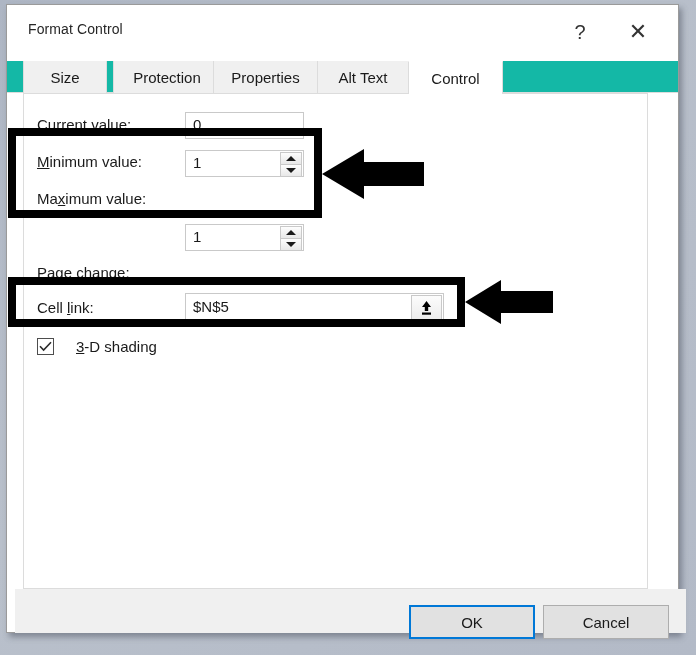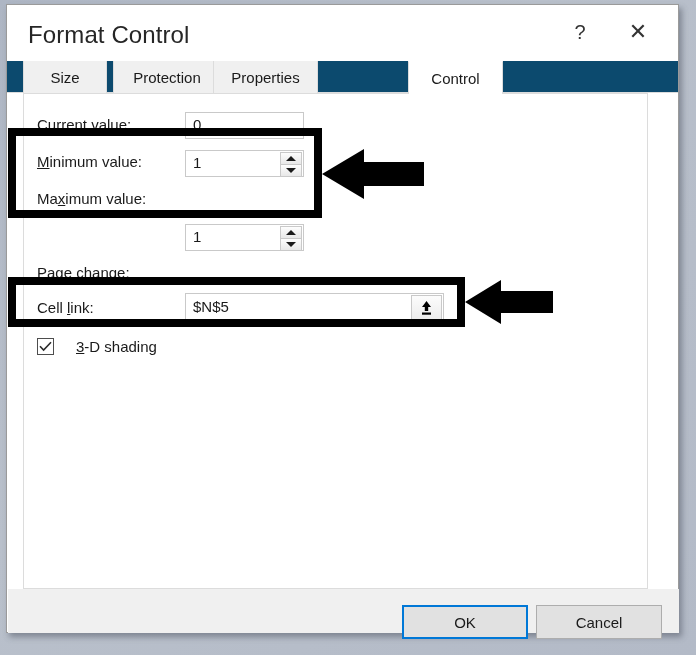--- a/index.html
+++ b/index.html
@@ -37,21 +37,21 @@
   
   #titlebar {
     position: relative;
     height: 56px;
     background: #ffffff;
   }
   #title-text {
     position: absolute;
     left: 21px;
     top: 16px;
-    font-size: 24px;
+    font-size: 14px;
     color: #262626;
     letter-spacing: 0.1px;
   }
   .title-btn {
     position: absolute;
     top: 10px;
     width: 40px;
     height: 34px;
     font-size: 21px;
     color: #333;
@@ -61,21 +61,21 @@
     cursor: default;
     line-height: 1;
   }
   #help-btn { right: 78px; font-size: 20px; }
   #close-btn { right: 20px; font-size: 22px; }
 
   
   #tabstrip {
     position: relative;
     height: 32px;
-    background: #0c4a6e;
+    background: #14b8a6;
     border-bottom: 1px solid #dcdcdc;
     padding-left: 28px;
     box-sizing: border-box;
   }
   .tab {
     position: absolute;
     top: 0;
     height: 32px;
     background: #f0f0f0;
     border-left: 1px solid #dcdcdc;
@@ -205,21 +205,21 @@
     justify-content: center;
     box-sizing: border-box;
     margin-right: 8px;
   }
   #shading-box svg { display: block; }
   #shading-label { font-size: 15px; color: #1a1a1a; }
 
   
   #footer {
     position: absolute;
-    left: 1px;
+    left: 8px;
     top: 584px;
     width: 671px;
     height: 44px;
     background: #f0f0f0;
     box-sizing: border-box;
   }
   .dlg-btn {
     position: absolute;
     top: 16px;
     width: 126px;
@@ -263,20 +263,21 @@
   <div id="titlebar">
     <div id="title-text">Format Control</div>
     <div class="title-btn" id="help-btn">?</div>
     <div class="title-btn" id="close-btn">✕</div>
   </div>
 
   <div id="tabstrip">
     <div class="tab" style="left:16px; width:84px;">Size</div>
     <div class="tab" style="left:99px; width:108px;margin-left:7px;">Protection</div>
     <div class="tab" style="left:206px; width:105px;">Properties</div>
+    <div class="tab" style="left:310px; width:92px;">Alt Text</div>
     <div class="tab active" style="left:401px; width:95px;">Control</div>
   </div>
 
   <div id="panel"></div>
 
   <div class="row-label" style="left:30px; top:111px;"><u>C</u>urrent value:</div>
   <div class="field" style="left:178px; top:107px; width:119px;">
     <span class="val">0</span>
   </div>
 

